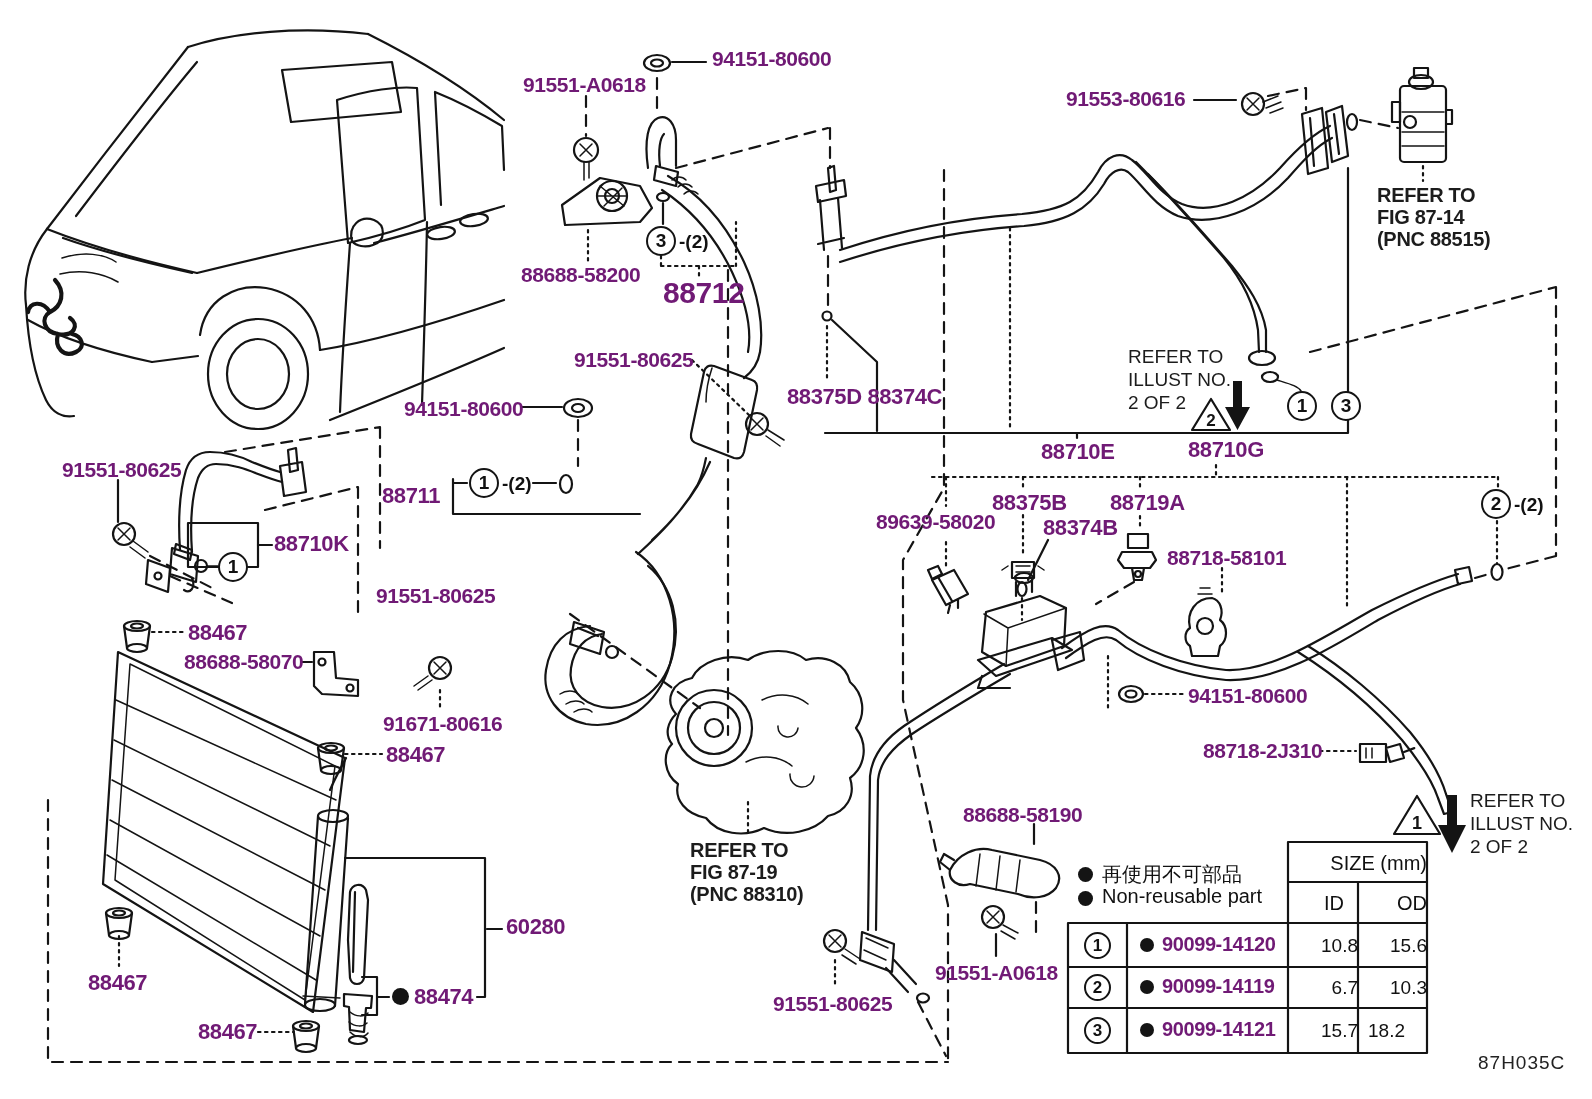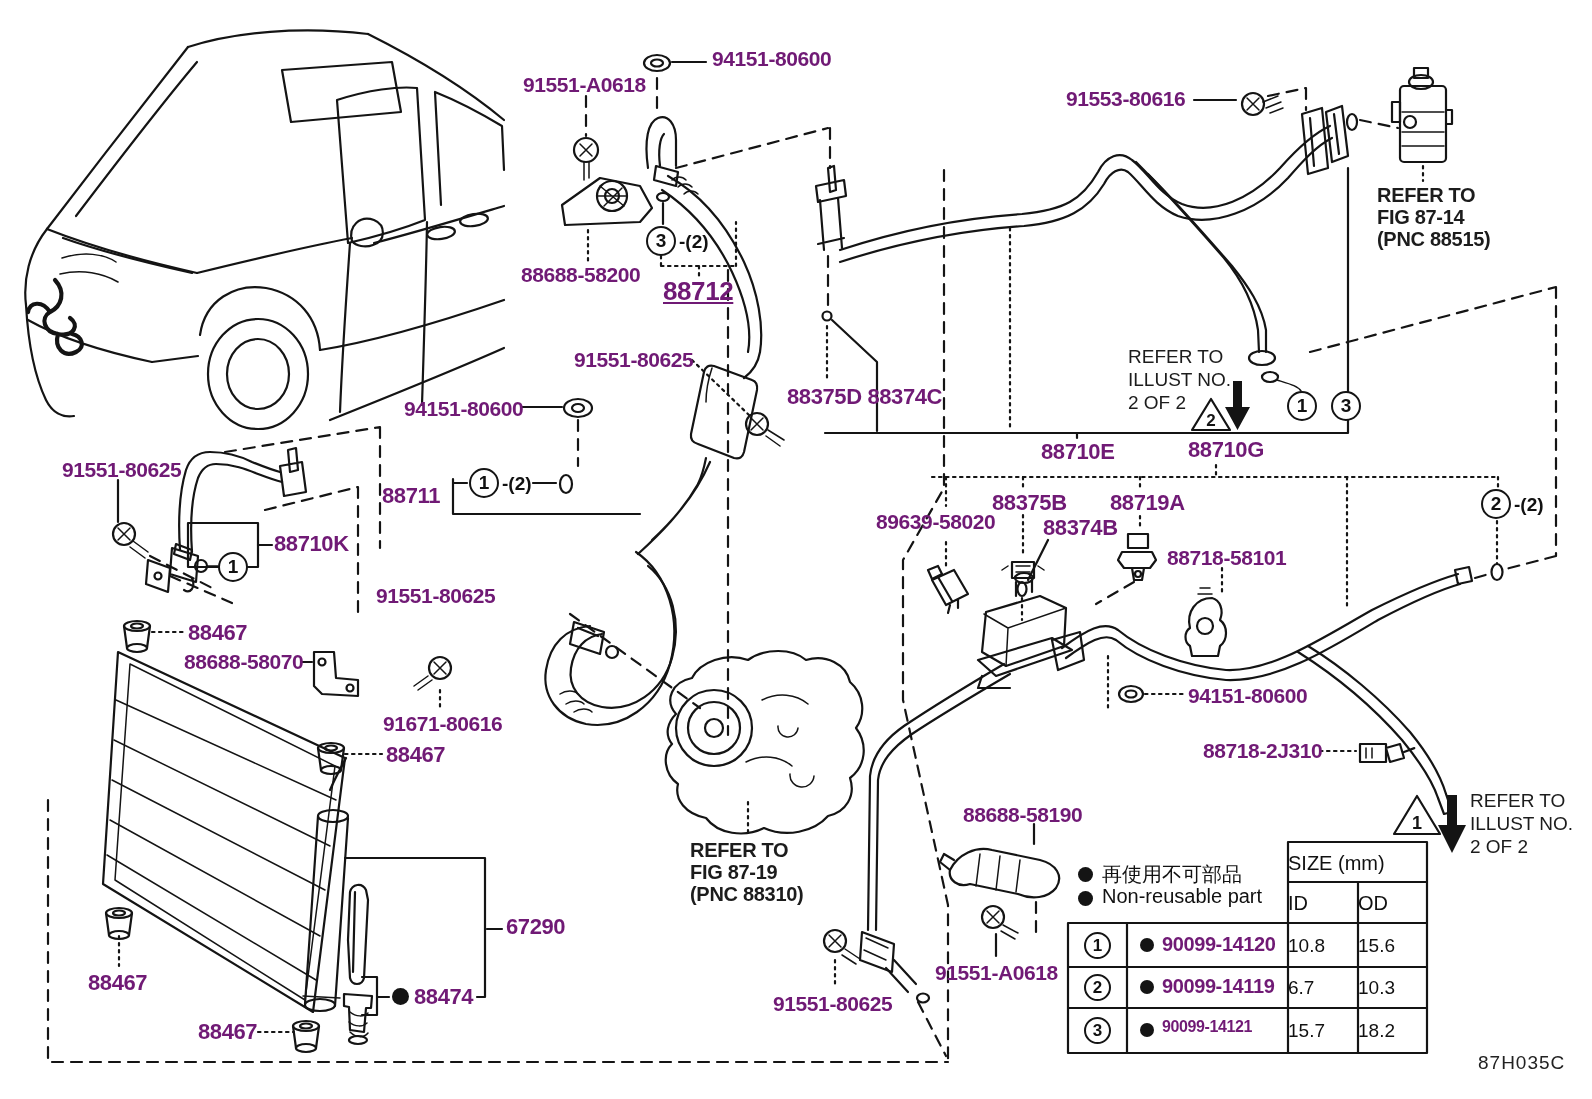--- a/index.html
+++ b/index.html
@@ -6,31 +6,31 @@
   #stage{position:relative;width:1592px;height:1099px;background:#fff;overflow:hidden;
          font-family:"Liberation Sans",sans-serif;color:#111;}
   #art{position:absolute;left:0;top:0;}
   #art *{stroke:#141414;fill:none;stroke-width:2.2;stroke-linecap:round;stroke-linejoin:round;}
   #art .fill{fill:#141414;stroke:none;}
   #art .bold{stroke-width:4.2;}
   #art .thin{stroke-width:1.5;}
   #art .dash{stroke-dasharray:11 8;}
   #art .dotl{stroke-dasharray:2.5 4.5;}
   .pn{position:absolute;font-weight:bold;font-size:21px;letter-spacing:-0.4px;white-space:nowrap;color:#701a75;}
-  .pn.big{font-size:26px;text-decoration:underline;}
+  .pn.big{font-size:30px;}
   .pn.mid{font-size:22px;}
   .ref{position:absolute;font-size:19px;line-height:23px;white-space:nowrap;color:#1c1c1c;}
   .ref.b{font-weight:bold;font-size:20px;line-height:22px;letter-spacing:-0.3px;}
   .circ{position:absolute;width:30px;height:30px;border:2.6px solid #141414;border-radius:50%;
         background:#fff;display:flex;align-items:center;justify-content:center;
         font-weight:bold;font-size:19px;box-sizing:border-box;}
   .circ.sm{width:27px;height:27px;font-size:17px;}
   .sfx{position:absolute;font-weight:bold;font-size:19px;white-space:nowrap;}
   .blkdot{position:absolute;background:#141414;border-radius:50%;}
-  .tcell{position:absolute;text-align:left;font-size:20px;}
+  .tcell{position:absolute;text-align:right;font-size:20px;}
   .code{position:absolute;font-size:19px;letter-spacing:1px;color:#222;}
 </style>
 </head>
 <body>
 
 <div id="stage">
 
 <svg id="art" width="1592" height="1099" viewBox="0 0 1592 1099">
 
   <g>
@@ -348,21 +348,21 @@
   <div class="pn" style="left:404px;top:397px">94151-80600</div>
   <div class="pn mid" style="left:382px;top:483px">88711</div>
   <div class="pn" style="left:574px;top:348px">91551-80625</div>
   <div class="pn" style="left:376px;top:584px">91551-80625</div>
   <div class="pn mid" style="left:188px;top:620px">88467</div>
   <div class="pn" style="left:184px;top:650px">88688-58070</div>
   <div class="pn" style="left:383px;top:712px">91671-80616</div>
   <div class="pn mid" style="left:386px;top:742px">88467</div>
   <div class="pn mid" style="left:88px;top:970px">88467</div>
   <div class="pn mid" style="left:198px;top:1019px">88467</div>
-  <div class="pn mid" style="left:506px;top:914px">67290</div>
+  <div class="pn mid" style="left:506px;top:914px">60280</div>
   <div class="blkdot" style="left:392px;top:988px;width:17px;height:17px"></div>
   <div class="pn mid" style="left:414px;top:984px">88474</div>
   <div class="pn" style="left:963px;top:803px">88688-58190</div>
   <div class="pn" style="left:935px;top:961px">91551-A0618</div>
   <div class="pn" style="left:773px;top:992px">91551-80625</div>
 
   <div class="ref b" style="left:1377px;top:184px">
     <div>REFER TO</div>
       <div>FIG 87-14</div>
       <div>(PNC 88515)</div>
@@ -409,18 +409,18 @@
   <div class="tcell" style="left:1358px;top:935px;width:69px;font-size:19px">15.6</div>
 
   <div class="circ sm" style="left:1084px;top:974px">2</div>
   <div class="blkdot" style="left:1140px;top:980px;width:14px;height:14px"></div>
   <div class="pn" style="left:1162px;top:975px;font-size:20px">90099-14119</div>
   <div class="tcell" style="left:1288px;top:977px;width:70px;font-size:19px">6.7</div>
   <div class="tcell" style="left:1358px;top:977px;width:69px;font-size:19px">10.3</div>
 
   <div class="circ sm" style="left:1084px;top:1017px">3</div>
   <div class="blkdot" style="left:1140px;top:1023px;width:14px;height:14px"></div>
-  <div class="pn" style="left:1162px;top:1018px;font-size:16px">90099-14121</div>
+  <div class="pn" style="left:1162px;top:1018px;font-size:20px">90099-14121</div>
   <div class="tcell" style="left:1288px;top:1020px;width:70px;font-size:19px">15.7</div>
   <div class="tcell" style="left:1358px;top:1020px;width:47px;font-size:19px">18.2</div>
 
   <div class="code" style="left:1478px;top:1052px">87H035C</div>
 </div>
 
 </body></html>

